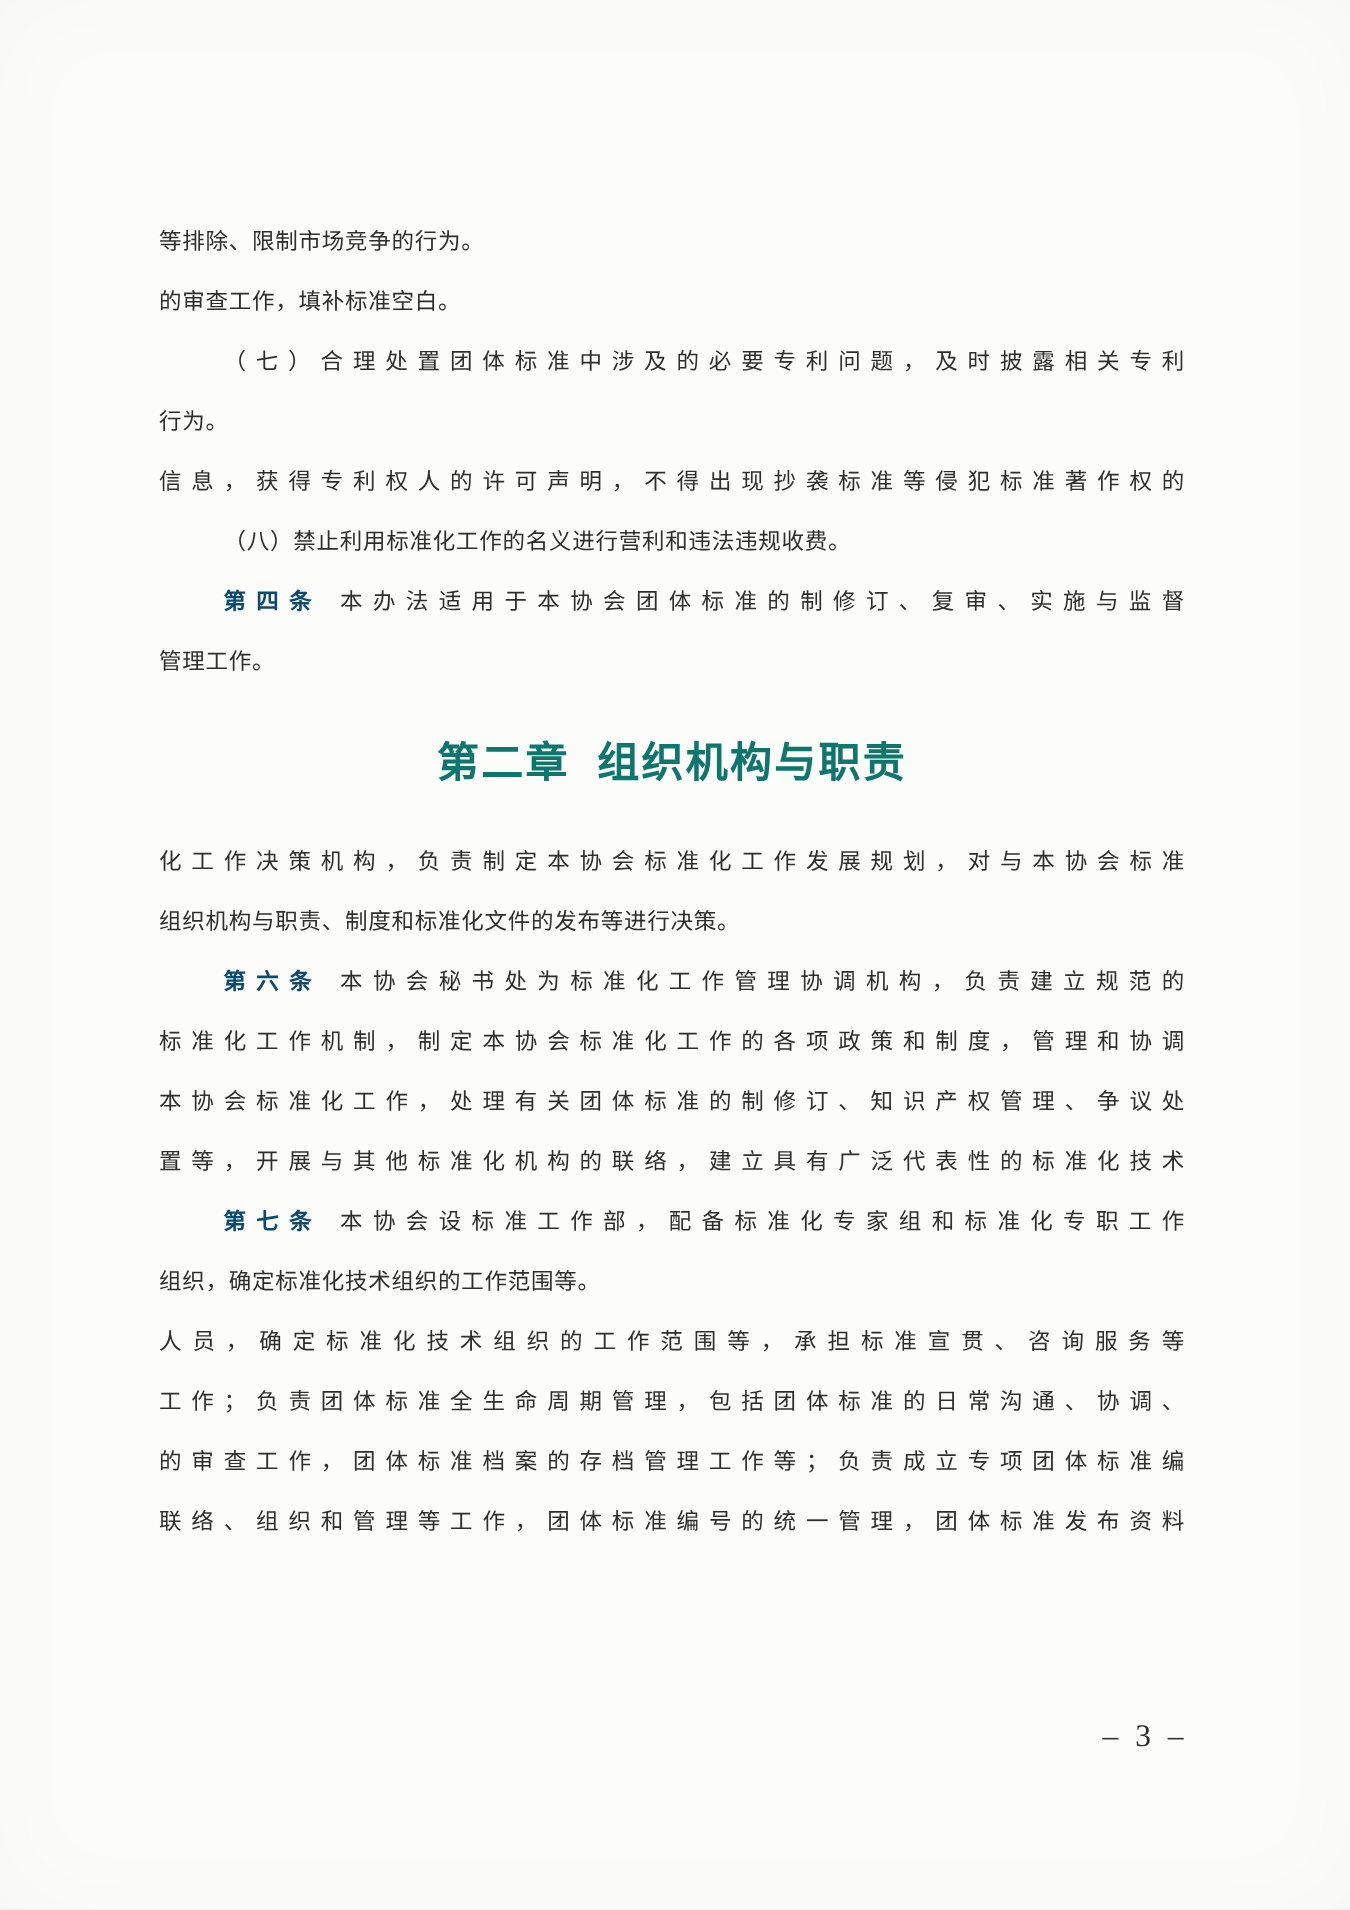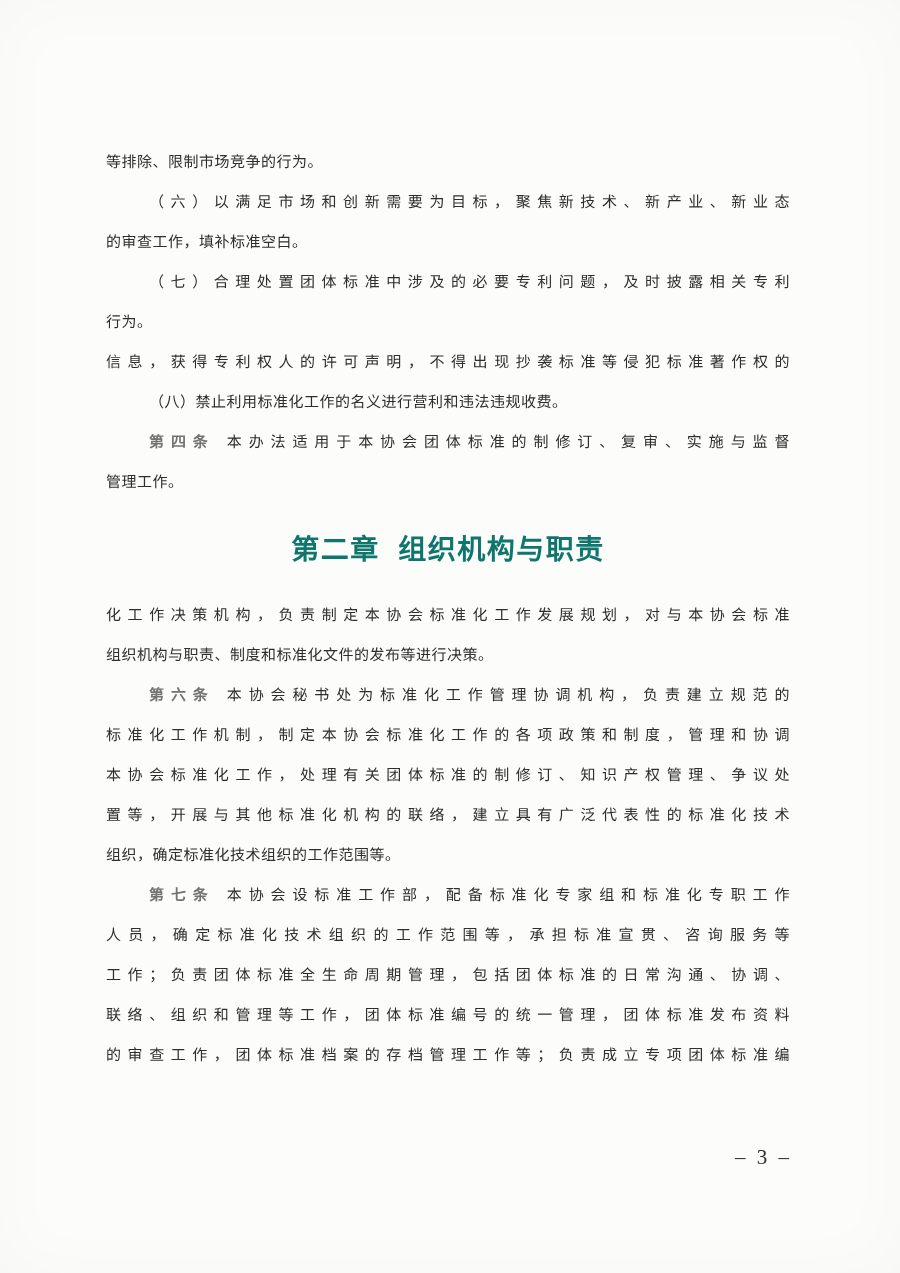--- a/index.html
+++ b/index.html
@@ -36,21 +36,21 @@
     white-space: normal;
     text-align: justify;
     text-align-last: justify;
     text-justify: inter-character;
   }
   .line.indent {
     padding-left: 43px;
   }
   .lead {
     font-weight: 700;
-    color: #737373;
+    color: #0c4a6e;
     margin-right: 12px;
   }
   .chapter-heading {
     height: 44px;
     line-height: 44px;
     margin-top: 28px;
     margin-bottom: 21px;
     text-align: center;
     font-family: Liberation Mono, monospace;
     font-weight: 700;
@@ -69,36 +69,35 @@
     color: #2e2e2e;
     font-family: "Liberation Serif", "DejaVu Serif", serif;
   }
 </style>
 </head>
 <body>
 
 <div class="page">
   <div class="content">
       <div class="line">等排除、限制市场竞争的行为。</div>
-      <div class="line indent full">（六）以满足市场和创新需要为目标，聚焦新技术、新产业、新业态</div>
       <div class="line">的审查工作，填补标准空白。</div>
       <div class="line indent full">（七）合理处置团体标准中涉及的必要专利问题，及时披露相关专利</div>
       <div class="line">行为。</div>
       <div class="line full">信息，获得专利权人的许可声明，不得出现抄袭标准等侵犯标准著作权的</div>
       <div class="line indent">（八）禁止利用标准化工作的名义进行营利和违法违规收费。</div>
       <div class="line indent full"><span class="lead">第四条</span><span>本办法适用于本协会团体标准的制修订、复审、实施与监督</span></div>
       <div class="line">管理工作。</div>
       <div class="chapter-heading">第二章 组织机构与职责</div>
       <div class="line full">化工作决策机构，负责制定本协会标准化工作发展规划，对与本协会标准</div>
       <div class="line">组织机构与职责、制度和标准化文件的发布等进行决策。</div>
       <div class="line indent full"><span class="lead">第六条</span><span>本协会秘书处为标准化工作管理协调机构，负责建立规范的</span></div>
       <div class="line full">标准化工作机制，制定本协会标准化工作的各项政策和制度，管理和协调</div>
       <div class="line full">本协会标准化工作，处理有关团体标准的制修订、知识产权管理、争议处</div>
       <div class="line full">置等，开展与其他标准化机构的联络，建立具有广泛代表性的标准化技术</div>
+      <div class="line indent full"><span class="lead">第七条</span><span>本协会设标准工作部，配备标准化专家组和标准化专职工作</span></div>
       <div class="line">组织，确定标准化技术组织的工作范围等。</div>
-      <div class="line indent full"><span class="lead">第七条</span><span>本协会设标准工作部，配备标准化专家组和标准化专职工作</span></div>
       <div class="line full">人员，确定标准化技术组织的工作范围等，承担标准宣贯、咨询服务等</div>
       <div class="line full">工作；负责团体标准全生命周期管理，包括团体标准的日常沟通、协调、</div>
+      <div class="line full">的审查工作，团体标准档案的存档管理工作等；负责成立专项团体标准编</div>
       <div class="line full">联络、组织和管理等工作，团体标准编号的统一管理，团体标准发布资料</div>
-      <div class="line full">的审查工作，团体标准档案的存档管理工作等；负责成立专项团体标准编</div>
     </div>
   <div class="footer">– 3 –</div>
 </div>
 
 </body></html>

